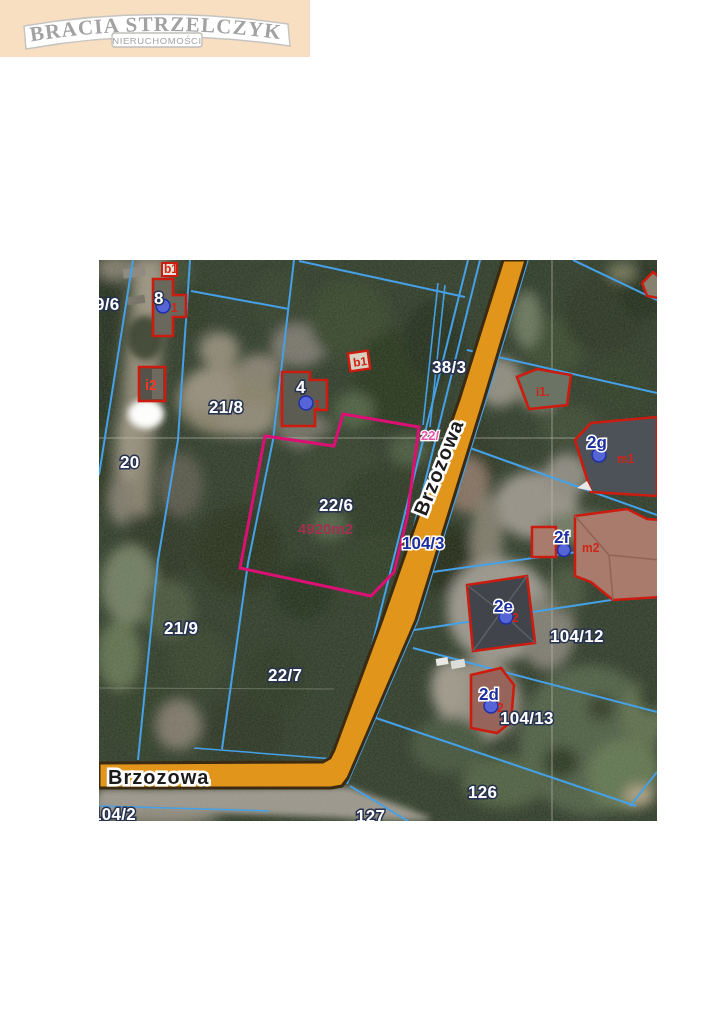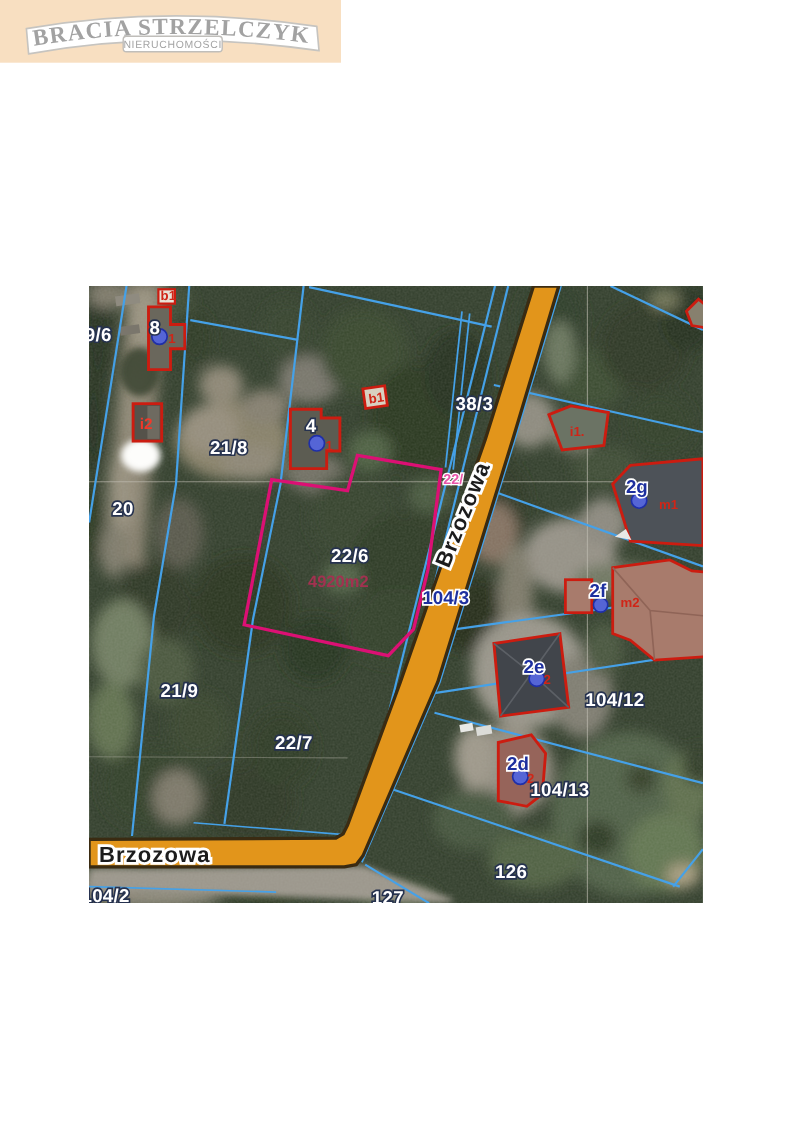--- a/index.html
+++ b/index.html
@@ -21,21 +21,21 @@
         <path id="arc" d="M29,42 Q152,21 287,40"></path>
       </defs>
 <text font-family="Liberation Serif, serif" font-size="21" font-weight="bold" fill="#a2a2a2" letter-spacing="1.2"><textPath href="#arc" startOffset="2">BRACIA STRZELCZYK</textPath></text>
 
 <rect x="112" y="33" width="90" height="14" rx="3" fill="#fff" stroke="#c0beba" stroke-width="1.3"></rect>
 
 <text x="157" y="44" text-anchor="middle" font-family="Liberation Sans, sans-serif" font-size="9.5" fill="#a3a3a3" letter-spacing="0.6">NIERUCHOMOŚCI</text>
 </svg>
 </div>
 
-<div style="position:absolute;left:81px;top:260px;width:460px;height:561px">
+<div style="position:absolute;left:99px;top:260px;width:460px;height:561px">
 <svg width="558" height="561" viewBox="0 0 558 561" style="display:block">
 <defs>
 <filter id="b6" x="-30%" y="-30%" width="160%" height="160%">
           <feGaussianBlur stdDeviation="6"></feGaussianBlur>
         </filter>
 <filter id="b3" x="-30%" y="-30%" width="160%" height="160%">
           <feGaussianBlur stdDeviation="3"></feGaussianBlur>
         </filter>
 <filter id="noise" x="0" y="0" width="100%" height="100%">
 <feTurbulence type="fractalNoise" baseFrequency="0.55" numOctaves="2" result="t"></feTurbulence>

